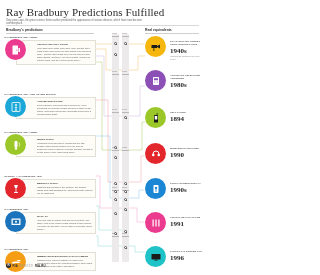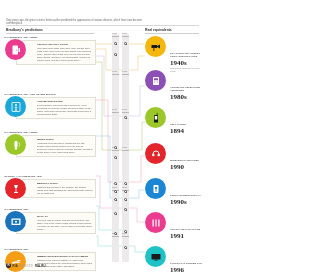--- a/index.html
+++ b/index.html
@@ -61,21 +61,21 @@
     position:absolute;left:1px;top:3px;
     width:21px;height:21px;border-radius:50%;
     display:flex;align-items:center;justify-content:center;
     box-shadow:0 0 0 0.6px rgba(255,255,255,0.9);
   }
   .bubble svg{display:block;}
 
   
   .equiv{position:absolute;left:145px;width:58px;}
   .equiv .bubble{position:absolute;left:0;top:0;width:21px;height:21px;}
-  .equiv-txt{position:absolute;left:25px;top:16px;width:34px;}
+  .equiv-txt{position:absolute;left:25px;top:4px;width:34px;}
   .equiv-kicker{
     font-size:2.3px;line-height:3px;font-weight:bold;color:#4a4a4a;
     text-transform:uppercase;letter-spacing:0.1px;
   }
   .equiv-year{
     font-family:"Liberation Serif", serif;
     font-size:7px;line-height:8px;color:#1f1f1f;font-weight:bold;
     margin-top:0.5px;
   }
   .equiv-note{
@@ -107,20 +107,21 @@
   }
   .footer-logo span{color:#fff;font-size:3px;font-weight:bold;line-height:1;}
   .footer-txt{font-size:2.8px;font-weight:bold;color:#2b2b2b;letter-spacing:0.2px;}
   .footer-txt em{font-style:normal;color:#9a9a9a;font-weight:normal;}
 </style>
 </head>
 <body>
 
 <div class="page">
 
+  <div class="title">Ray Bradbury Predictions Fulfilled</div>
   <div class="subtitle">Sixty years ago, the great science fiction author predicted the appearance of various devices, which have now become commonplace.</div>
   <div class="rule"></div>
 
   <div class="colhead left">Bradbury's predictions</div>
   <div class="colhead right">Real equivalents</div>
   <div class="colhead-rule l"></div>
   <div class="colhead-rule r"></div>
 
   <svg class="wires" viewBox="0 0 205 275">
     <g fill="none" stroke-width="0.5">

